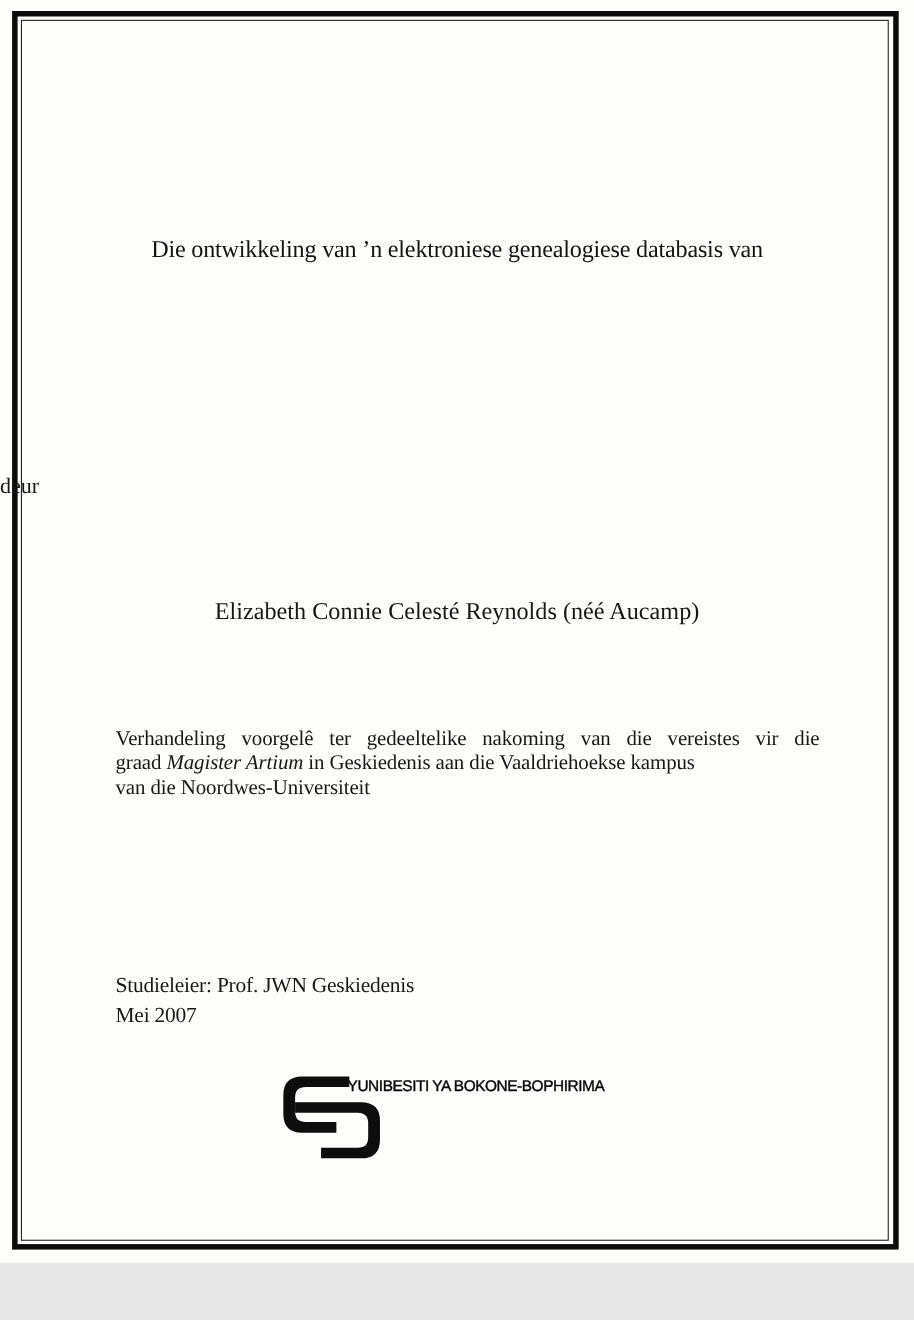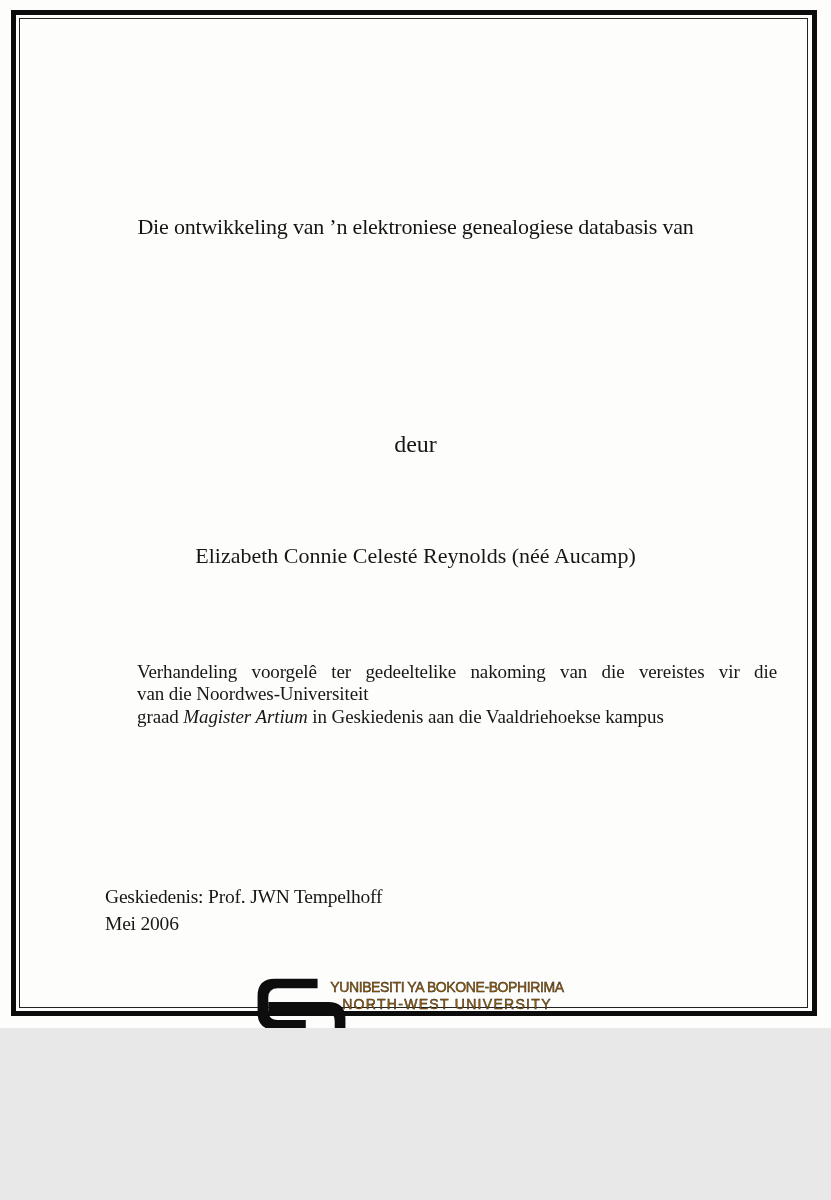--- a/index.html
+++ b/index.html
@@ -1,19 +1,19 @@
 <!DOCTYPE html>
 <html><head>
 <meta charset="utf-8">
 <style>
   html, body { margin: 0; padding: 0; background: #e8e8e8; }
   #page {
     position: relative;
     width: 831px;
-    height: 1028px;
+    height: 1148px;
     background: #fdfdfc;
     font-family: "Liberation Serif", "DejaVu Serif", serif;
     color: #171717;
     overflow: hidden;
   }
   
   .frame-outer {
     position: absolute;
     left: 11px; top: 10px; right: 14px; bottom: 12px;
     border: 5px solid #0c0c0c;
@@ -30,37 +30,35 @@
     left: 0; right: 0; top: 206px;
     text-align: center;
     font-size: 22px;
     letter-spacing: -0.2px;
     line-height: 41px;
     color: #141414;
   }
   .byline {
     position: absolute;
     left: 0; right: 0; top: 431px;
-    text-align: center;
-    font-size: 24px;
+    font-size: 20px;
   }
   .author {
     position: absolute;
     left: 0; right: 0; top: 543px;
     text-align: center;
     font-size: 22px;
   }
   .statement {
     position: absolute;
     left: 105px; top: 661px;
     width: 640px;
     font-size: 19px;
     letter-spacing: -0.1px;
     line-height: 22.4px;
-    margin-left: 32px;
   }
   .statement .justified {
     text-align: justify;
     text-align-last: justify;
   }
   .statement .italic { font-style: italic; }
   .supervisor-block {
     position: absolute;
     left: 105px; top: 884px;
     font-size: 19.5px;
@@ -74,25 +72,25 @@
   }
   .logo-mark {
     position: absolute;
     left: 0; top: 0;
     width: 105px; height: 101px;
   }
   .logo-text {
     position: absolute;
     left: 67px; top: 11px;
     width: 262px;
-    text-align: center;
+    text-align: left;
     font-family: "Liberation Sans", "DejaVu Sans", sans-serif;
     font-size: 14px;
     line-height: 17px;
-    color: #a16207;
+    color: #000000;
     -webkit-text-stroke: 0.4px #141414;
     white-space: nowrap;
   }
   .logo-text .l1 { letter-spacing: -0.4px; }
   .logo-text .l2 { letter-spacing: 1.3px; }
   .logo-text .l3 { letter-spacing: 1.5px; }
 </style>
 </head>
 <body>
 
@@ -104,33 +102,32 @@
   <div class="title-block">
     <div>Die ontwikkeling van ’n elektroniese genealogiese databasis van</div>
   </div>
 
   <div class="byline">deur</div>
 
   <div class="author">Elizabeth Connie Celesté Reynolds (néé Aucamp)</div>
 
   <div class="statement">
     <div class="justified">Verhandeling voorgelê ter gedeeltelike nakoming van die vereistes vir die</div>
+    <div><span>graad </span><span class="italic">Magister Artium</span><span> in Geskiedenis aan die Vaaldriehoekse kampus</span></div>
     <div>van die Noordwes-Universiteit</div>
-    <div><span>graad </span><span class="italic">Magister Artium</span><span> in Geskiedenis aan die Vaaldriehoekse kampus</span></div>
   </div>
 
   <div class="supervisor-block">
-    <div>Geskiedenis: Prof. JWN Tempelhoff</div>
-    <div>Mei 2006</div>
+    <div>Studieleier: Prof. JWN Geskiedenis</div>
+    <div>Mei 2007</div>
   </div>
 
   <div class="logo">
     <svg class="logo-mark" viewBox="0 0 98 95" preserveAspectRatio="none" aria-hidden="true">
       <path fill="#0d0d0d" d="M64,10 H24 Q8,10 8,26 V42 Q8,58 24,58 H53 V49 H27 Q18,49 18,40 V28 Q18,19 27,19 H64 Z"></path>
       <path fill="#0d0d0d" d="M18,32 H74 Q90,32 90,48 V64 Q90,80 74,80 H40 V71 H71 Q80,71 80,62 V50 Q80,41 71,41 H18 Z"></path>
     </svg>
     <div class="logo-text">
       <div class="l1">YUNIBESITI YA BOKONE-BOPHIRIMA</div>
-      <div class="l2">NORTH-WEST UNIVERSITY</div>
     </div>
   </div>
 
 </div>
 
 </body></html>

